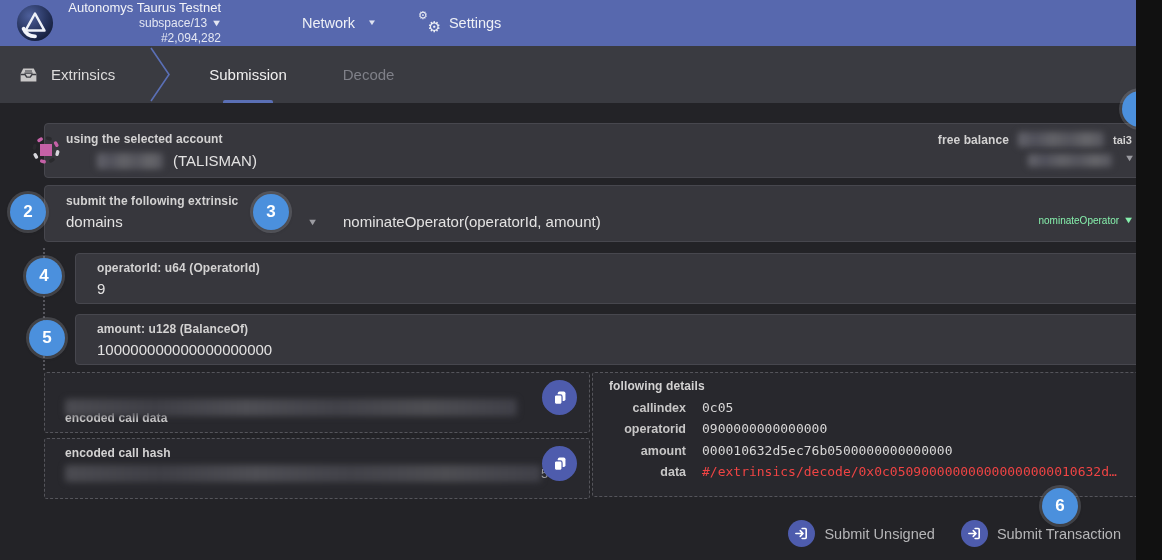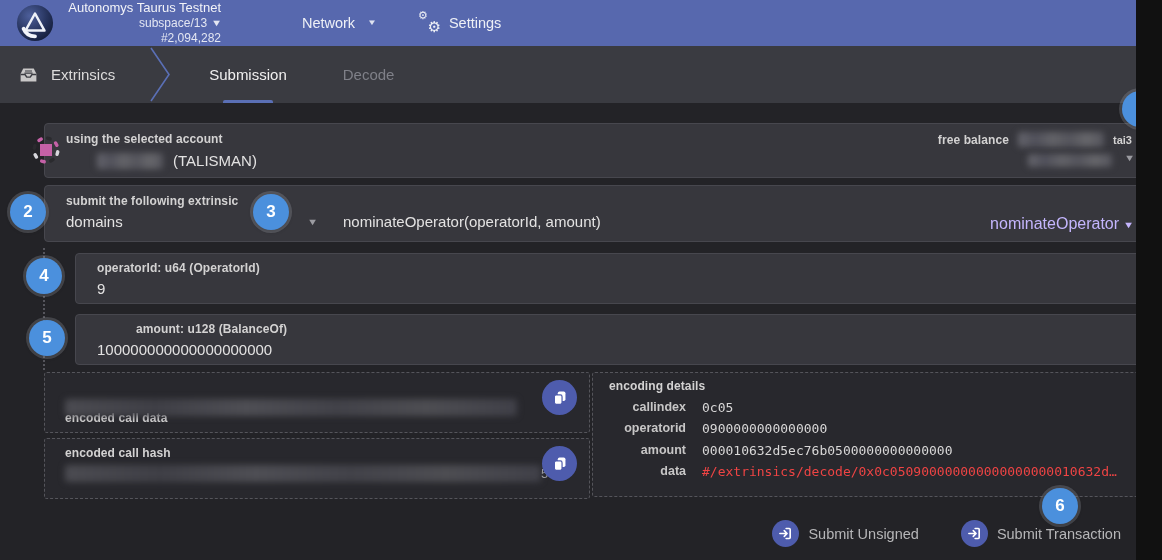--- a/index.html
+++ b/index.html
@@ -65,26 +65,26 @@
   .dotline{ position:absolute; left:43px; top:248px; width:0; height:122px; border-left:2px dotted #55555c; }
   
   .dashed{
     position:absolute; background:#28282d; border:1px dashed #55555b; border-radius:3px;
   }
   .copy-btn{
     position:absolute; width:35px; height:35px; border-radius:50%;
     background:#4e5cad; display:flex; align-items:center; justify-content:center; cursor:pointer;
   }
   
-  .detail-row{ position:absolute; left:16px; right:14px; display:flex; align-items:flex-start; }
+  .detail-row{ position:absolute; left:16px; right:14px; display:flex; align-items:center; }
   .detail-row .dlabel{ width:77px; text-align:right; font-size:12.5px; font-weight:bold; color:#c7c6c6; flex:0 0 auto; }
   .detail-row .dval{ margin-left:16px; font-family:"DejaVu Sans Mono", monospace; font-size:13px; color:#d8d7d7; white-space:nowrap; }
   .detail-row .dval.link{ color:#ef4444; cursor:pointer; }
   
-  .actions{ position:absolute; right:15px; top:520px; display:flex; align-items:center; gap:42px; }
+  .actions{ position:absolute; right:15px; top:520px; display:flex; align-items:center; gap:26px; }
   .action-btn{ display:flex; align-items:center; gap:9px; cursor:pointer; }
   .action-btn .icircle{ width:27px; height:27px; border-radius:50%; background:#4e5cad; display:flex; align-items:center; justify-content:center; }
   .action-btn .alabel{ font-size:14.5px; color:#b6b6b8; }
   
   .ann-circle{
     position:absolute; width:36px; height:36px; border-radius:50%;
     background:#4b90dd; color:#fff; font-size:17px; font-weight:bold;
     display:flex; align-items:center; justify-content:center;
     box-shadow:0 0 0 3px rgba(220,228,240,.18), 0 1px 4px rgba(0,0,0,.35);
     z-index:30;
@@ -183,34 +183,34 @@
       <rect x="12" y="1.5" width="6" height="3.4" rx="1.6" fill="#c561a7" transform="rotate(330 15 15)"></rect>
       <rect x="9" y="9" width="12" height="12" fill="#c561a7"></rect>
     </g>
   </svg>
 
   <div class="box" style="left:44px; top:185px; width:1104px; height:57px;">
     <div class="lbl" style="position:absolute; left:21px; top:8px;">submit the following extrinsic</div>
     <div class="val" style="position:absolute; left:21px; top:27px;">domains</div>
     <span class="caret" style="position:absolute; left:258px; top:31px; color:#9b9ba1;"></span>
     <div class="val" style="position:absolute; left:298px; top:27px;">nominateOperator(operatorId, amount)</div>
-    <div style="position:absolute; right:14px; top:29px; font-size:16px; color:#c4b5fd;">
+    <div style="position:absolute; right:14px; top:29px; font-size:10px; color:#86efac;">
       <span>nominateOperator</span><span class="caret"></span>
     </div>
   </div>
 
   <div class="dotline"></div>
 
   <div class="box" style="left:75px; top:253px; width:1073px; height:51px;">
     <div class="lbl" style="position:absolute; left:21px; top:7px;">operatorId: u64 (OperatorId)</div>
     <div class="val" style="position:absolute; left:21px; top:26px;">9</div>
   </div>
 
   <div class="box" style="left:75px; top:314px; width:1073px; height:51px;">
-    <div class="lbl" style="position:absolute; left:21px; top:7px;margin-left:39px;">amount: u128 (BalanceOf)</div>
+    <div class="lbl" style="position:absolute; left:21px; top:7px;">amount: u128 (BalanceOf)</div>
     <div class="val" style="position:absolute; left:21px; top:26px;">100000000000000000000</div>
   </div>
 
   <div class="dashed" style="left:44px; top:372px; width:546px; height:61px;">
     <div class="lbl" style="position:absolute; left:20px; top:22px;margin-top:16px;">encoded call data</div>
     <span class="redact dk" style="position:absolute; left:20px; top:26px; width:452px; height:17px;"></span>
     <div class="copy-btn" style="right:12px; top:7px;">
       <svg width="17" height="17" viewBox="0 0 20 20">
         <rect x="8" y="3" width="9" height="11" rx="2" fill="#fff"></rect>
         <rect x="4" y="7" width="9" height="11" rx="2" fill="#fff" stroke="#4e5cad" stroke-width="1.4"></rect>
@@ -224,21 +224,21 @@
     <span class="hash-suffix" style="top:27px;">5…</span>
     <div class="copy-btn" style="right:12px; top:7px; z-index:2;">
       <svg width="17" height="17" viewBox="0 0 20 20">
         <rect x="8" y="3" width="9" height="11" rx="2" fill="#fff"></rect>
         <rect x="4" y="7" width="9" height="11" rx="2" fill="#fff" stroke="#4e5cad" stroke-width="1.4"></rect>
       </svg>
     </div>
   </div>
 
   <div class="dashed" style="left:592px; top:372px; width:556px; height:125px;">
-    <div class="lbl" style="position:absolute; left:16px; top:6px;">encoding details</div>
+    <div class="lbl" style="position:absolute; left:16px; top:6px;">following details</div>
     <div class="detail-row" style="top:27px;">
       <span class="dlabel">callindex</span>
       <span class="dval">0c05</span>
     </div>
     <div class="detail-row" style="top:48px;">
       <span class="dlabel">operatorid</span>
       <span class="dval">0900000000000000</span>
     </div>
     <div class="detail-row" style="top:70px;">
       <span class="dlabel">amount</span>

